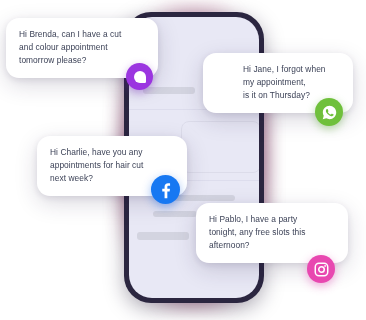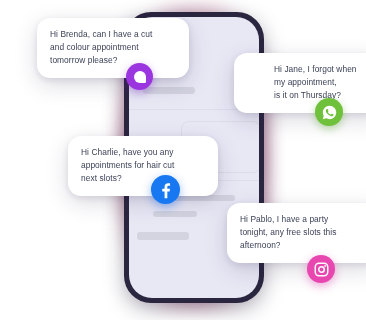--- a/index.html
+++ b/index.html
@@ -83,21 +83,20 @@
     position: absolute;
     background: #ffffff;
     border-radius: 13px;
     box-shadow: 0 7px 22px rgba(40,30,70,0.17), 0 2px 6px rgba(40,30,70,0.10);
     color: #3c4257;
     font-size: 8.4px;
     line-height: 13.2px;
     letter-spacing: 0.05px;
     box-sizing: border-box;
     padding: 10px 12px 10px 13px;
-    margin-left: 31px;
   }
   .bubble p {
     margin: 0;
     white-space: pre-line;
   }
 
   #bubble-1 { left: 6px;   top: 18px;  width: 152px; }
   #bubble-2 { left: 203px; top: 53px;  width: 150px; padding-left: 40px; }
   #bubble-3 { left: 37px;  top: 136px; width: 150px; }
   #bubble-4 { left: 196px; top: 203px; width: 152px; }
@@ -169,21 +168,21 @@
 
   <div class="bubble" id="bubble-2">
     <p>Hi Jane, I forgot when
 my appointment,
 is it on Thursday?</p>
   </div>
 
   <div class="bubble" id="bubble-3">
     <p>Hi Charlie, have you any
 appointments for hair cut
-next slots?</p>
+next week?</p>
   </div>
 
   <div class="bubble" id="bubble-4">
     <p>Hi Pablo, I have a party
 tonight, any free slots this
 afternoon?</p>
   </div>
 
   <div class="badge" id="badge-messenger">
     <div class="inner"></div>

